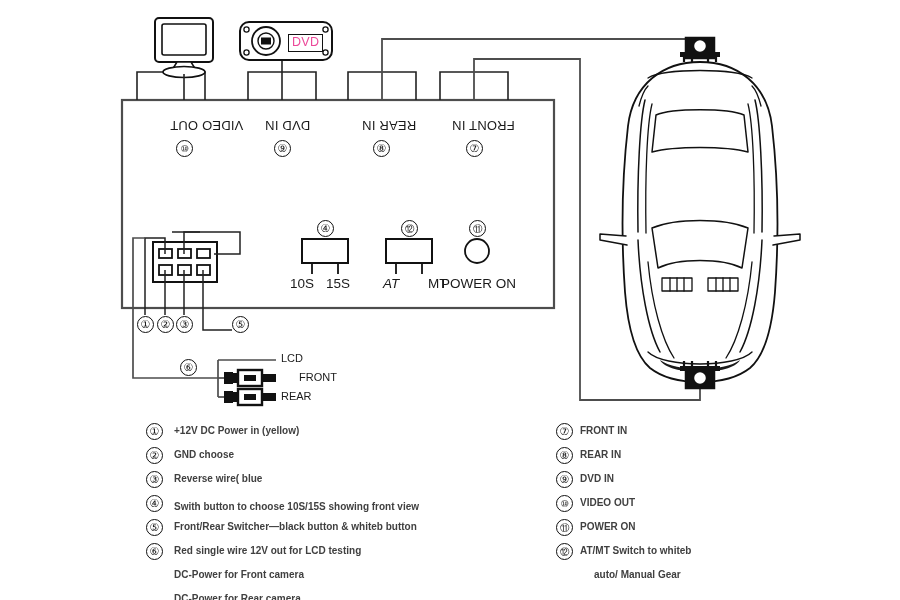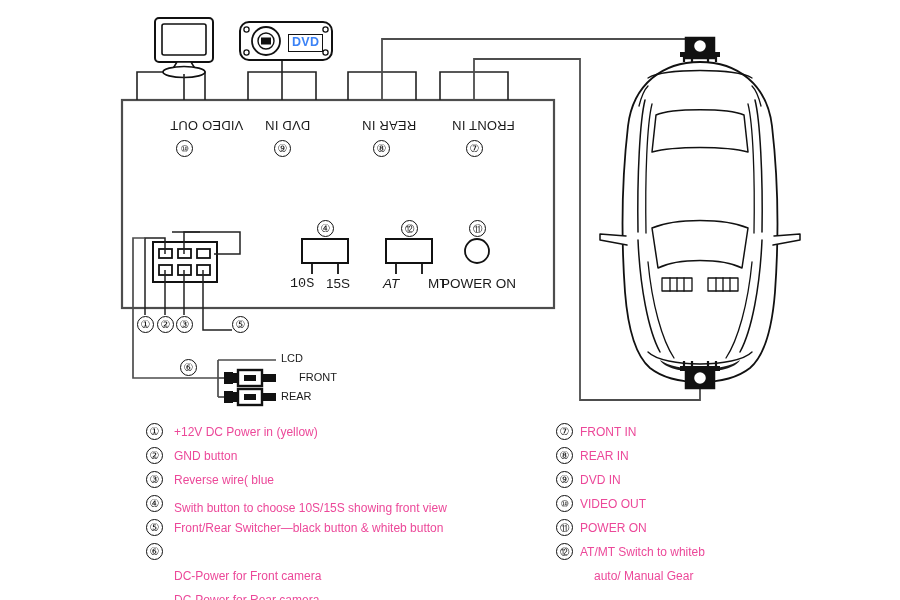--- a/index.html
+++ b/index.html
@@ -33,46 +33,47 @@
     font-size: 13px;
     letter-spacing: 0.2px;
     transform: rotate(180deg);
     transform-origin: center center;
     font-weight: 400;
   }
   .sw-lbl { font-size: 13.5px; }
   .conn-lbl { font-size: 11px; }
   .legend-item {
     position: absolute;
-    font-size: 12px;
-    color: #ec4899;
+    font-size: 10px;
+    color: #404040;
     white-space: nowrap;
     line-height: 1;
+    font-weight: bold;
   }
   .circnum {
     position: absolute;
     width: 17px; height: 17px;
     border: 1.4px solid #111;
     border-radius: 50%;
     font-size: 11px;
     color: #111;
     display: flex;
     align-items: center;
     justify-content: center;
     line-height: 1;
     background: transparent;
     font-family: "Liberation Sans", sans-serif;
   }
   .circnum.two-digit { font-size: 9.5px; letter-spacing: -0.4px; }
   .dvd-badge {
     position: absolute;
     border: 1.6px solid #111;
     font-size: 12.5px;
-    font-weight: 700;
-    color: #3b82f6;
+    font-weight: 400;
+    color: #ec4899;
     padding: 1px 3px 2px 3px;
     line-height: 1;
     letter-spacing: 0.3px;
   }
 </style>
 </head>
 <body>
 
 <div id="stage">
 
@@ -238,21 +239,21 @@
   <div class="lbl port-lbl" style="left:265px; top:119px;">DVD IN</div>
   <div class="circnum" style="left:274px; top:140px;">⑨</div>
 
   <div class="lbl port-lbl" style="left:362px; top:119px;">REAR IN</div>
   <div class="circnum" style="left:373px; top:140px;">⑧</div>
 
   <div class="lbl port-lbl" style="left:452px; top:119px;">FRONT IN</div>
   <div class="circnum" style="left:466px; top:140px;">⑦</div>
 
   <div class="circnum" style="left:317px; top:220px;">④</div>
-  <div class="lbl sw-lbl" style="left:290px; top:277px;font-family:Liberation Mono, monospace;">10S</div>
+  <div class="lbl sw-lbl" style="left:290px; top:277px;">10S</div>
   <div class="lbl sw-lbl" style="left:326px; top:277px;">15S</div>
 
   <div class="circnum two-digit" style="left:401px; top:220px;">⑫</div>
   <div class="lbl sw-lbl" style="left:383px; top:277px;font-style:italic;">AT</div>
   <div class="lbl sw-lbl" style="left:428px; top:277px;">MT</div>
 
   <div class="circnum two-digit" style="left:469px; top:220px;">⑪</div>
   <div class="lbl sw-lbl" style="left:441px; top:277px;">POWER ON</div>
 
   <div class="circnum" style="left:137px; top:316px;">①</div>
@@ -262,32 +263,33 @@
 
   <div class="circnum" style="left:180px; top:359px;">⑥</div>
   <div class="lbl conn-lbl" style="left:281px; top:353px;">LCD</div>
   <div class="lbl conn-lbl" style="left:281px; top:372px;margin-left:18px;">FRONT</div>
   <div class="lbl conn-lbl" style="left:281px; top:391px;">REAR</div>
 
   <div class="circnum" style="left:146px; top:423px;">①</div>
   <div class="legend-item" style="left:174px; top:426px;">+12V DC Power in (yellow)</div>
 
   <div class="circnum" style="left:146px; top:447px;">②</div>
-  <div class="legend-item" style="left:174px; top:450px;">GND    button</div>
+  <div class="legend-item" style="left:174px; top:450px;">GND    choose</div>
 
   <div class="circnum" style="left:146px; top:471px;">③</div>
   <div class="legend-item" style="left:174px; top:474px;">Reverse wire( blue</div>
 
   <div class="circnum" style="left:146px; top:495px;">④</div>
   <div class="legend-item" style="left:174px; top:502px;">Swith button to choose 10S/15S showing front view</div>
 
   <div class="circnum" style="left:146px; top:519px;">⑤</div>
   <div class="legend-item" style="left:174px; top:522px;">Front/Rear Switcher—black button &amp; whiteb button</div>
 
   <div class="circnum" style="left:146px; top:543px;">⑥</div>
+  <div class="legend-item" style="left:174px; top:546px;">Red single wire 12V out for LCD testing</div>
 
   <div class="legend-item" style="left:174px; top:570px;">DC-Power for Front camera</div>
   <div class="legend-item" style="left:174px; top:594px;">DC-Power for Rear camera</div>
 
   <div class="circnum" style="left:556px; top:423px;">⑦</div>
   <div class="legend-item" style="left:580px; top:426px;">FRONT IN</div>
 
   <div class="circnum" style="left:556px; top:447px;">⑧</div>
   <div class="legend-item" style="left:580px; top:450px;">REAR IN</div>
 

